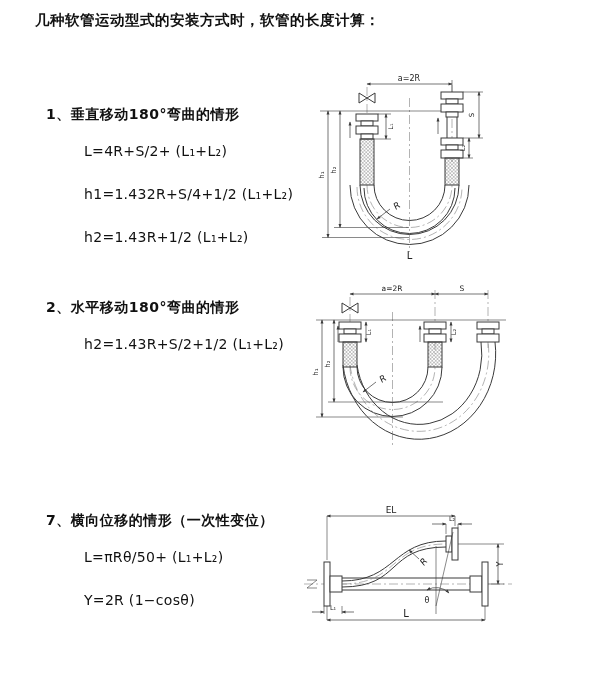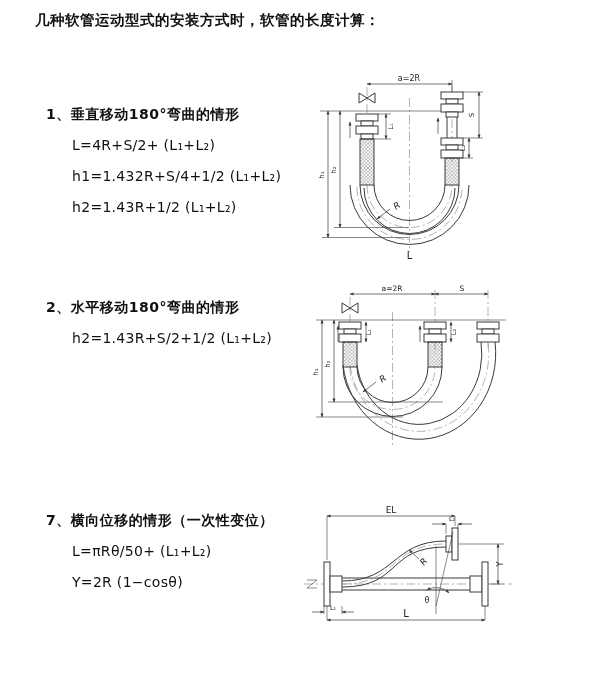--- a/index.html
+++ b/index.html
@@ -6,21 +6,21 @@
   body{
     width:600px;height:675px;position:relative;background:#ffffff;overflow:hidden;
     font-family:"DejaVu Sans","Liberation Sans",sans-serif;color:#111;
   }
   .page-title{
     position:absolute;left:35px;top:11px;font-size:14.5px;font-weight:bold;letter-spacing:0.5px;
   }
   .section{position:absolute;left:46px;}
   #sec1{top:106px;} #sec2{top:299px;} #sec3{top:512px;}
   .heading{font-size:14px;font-weight:bold;margin:0 0 6px 0;letter-spacing:0.5px;}
-  .formula{font-size:14px;margin:0;padding-left:26px;line-height:31px;white-space:nowrap;letter-spacing:0.3px;}
+  .formula{font-size:14px;margin:12px;padding-left:26px;line-height:31px;white-space:nowrap;letter-spacing:0.3px;}
   svg.diag{position:absolute;}
   svg .s{stroke:#3a3a3a;stroke-width:1;fill:none;}
   svg .t{stroke:#3a3a3a;stroke-width:0.6;fill:none;}
   svg .c{stroke:#808080;stroke-width:0.6;fill:none;stroke-dasharray:9 3 2 3;}
   svg .d{stroke:#3a3a3a;stroke-width:0.7;fill:none;}
   svg .f{fill:#ffffff;stroke:#3a3a3a;stroke-width:1;}
   svg text{font-family:"DejaVu Sans",sans-serif;fill:#222;}
 </style>
 </head>
 <body>

